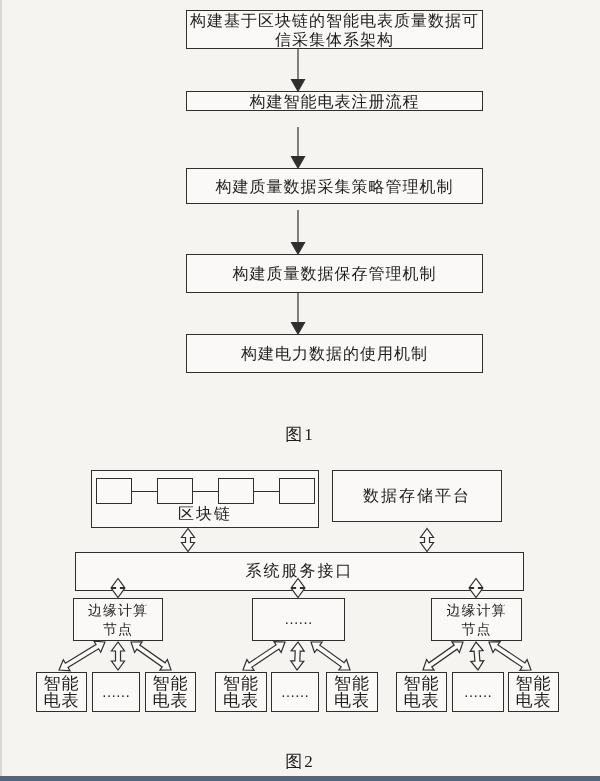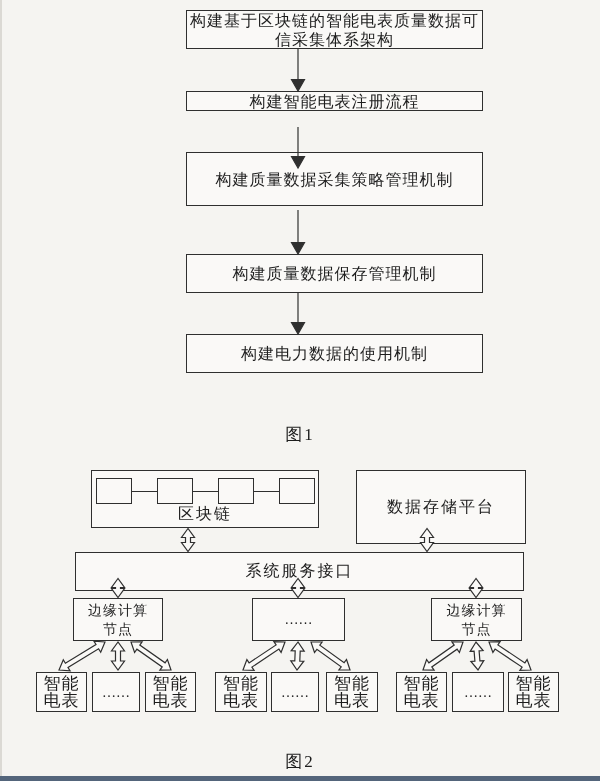--- a/index.html
+++ b/index.html
@@ -35,39 +35,39 @@
   }
   .sq{
     box-sizing:border-box;width:36px;height:26px;flex:0 0 36px;
     border:1.3px solid var(--line,#2f2f2f);background:var(--box_bg,#faf9f7);
   }
   .link{width:25px;flex:0 0 25px;height:0;border-top:1.3px solid var(--line,#2f2f2f);}
   .bc-label{
     position:absolute;bottom:2px;left:0;width:100%;text-align:center;
     font-size:16px;letter-spacing:2px;
   }
-  .storage{left:356px;top:470px;width:170px;height:74px;font-size:16px;letter-spacing:2px;}
+  .storage{left:332px;top:470px;width:170px;height:52px;font-size:16px;letter-spacing:2px;}
   .bar{left:75px;top:552px;width:449px;height:39px;font-size:16px;letter-spacing:2px;}
   .edge{top:598px;height:43px;font-size:14px;line-height:19px;white-space:pre-line;}
   .meter{top:672px;height:40px;font-size:17px;line-height:17px;white-space:pre-line;letter-spacing:1px;}
   .dots{font-size:14px;letter-spacing:0;}
   
   #arrow-layer{position:absolute;left:0;top:0;width:600px;height:781px;pointer-events:none;z-index:5;}
   
   .left-edge{position:absolute;left:0;top:0;width:2px;height:781px;background:#dbd9d4;}
   .bottom-strip{position:absolute;left:0;bottom:0;width:600px;height:5px;background:var(--footer_bar,#54657b);}
 </style>
 </head>
 <body>
 
 <div id="canvas">
 
   <div class="box fbox" style="top:10px;height:39px">构建基于区块链的智能电表质量数据可信采集体系架构</div>
   <div class="box fbox" style="top:91px;height:20px">构建智能电表注册流程</div>
-  <div class="box fbox" style="top:152px;height:54px">构建质量数据采集策略管理机制</div>
+  <div class="box fbox" style="top:168px;height:36px">构建质量数据采集策略管理机制</div>
   <div class="box fbox" style="top:254px;height:39px">构建质量数据保存管理机制</div>
   <div class="box fbox" style="top:334px;height:39px">构建电力数据的使用机制</div>
   <div class="caption" style="top:423px">图1</div>
 
   <div class="box blockchain">
     <div class="chain">
       <span class="sq"></span>
       <span class="link"></span>
       <span class="sq"></span>
       <span class="link"></span>

